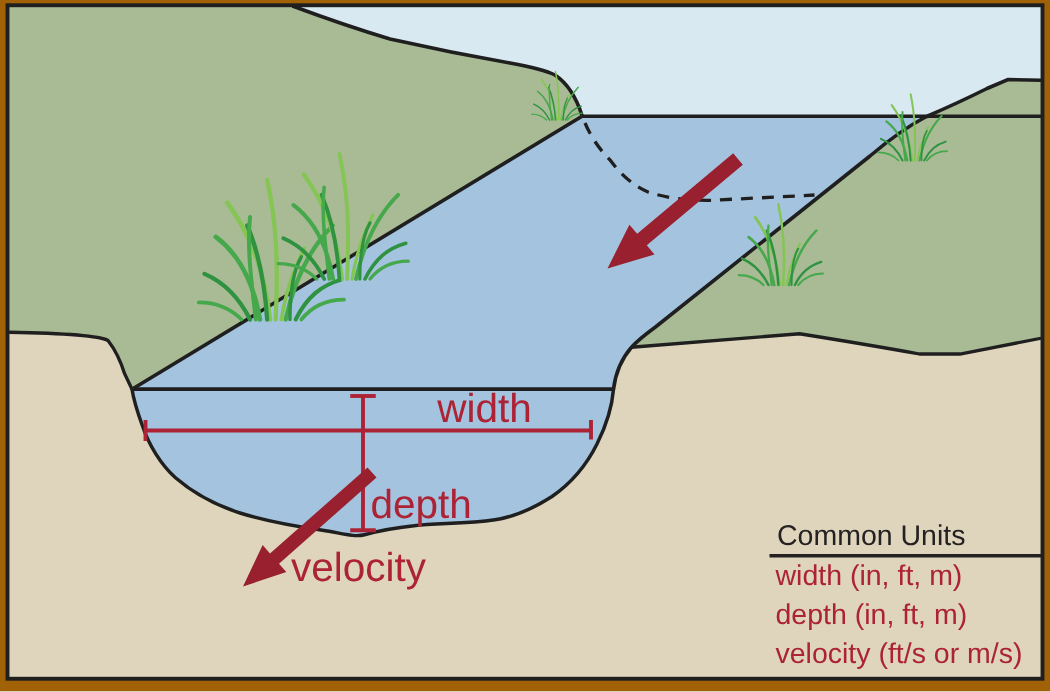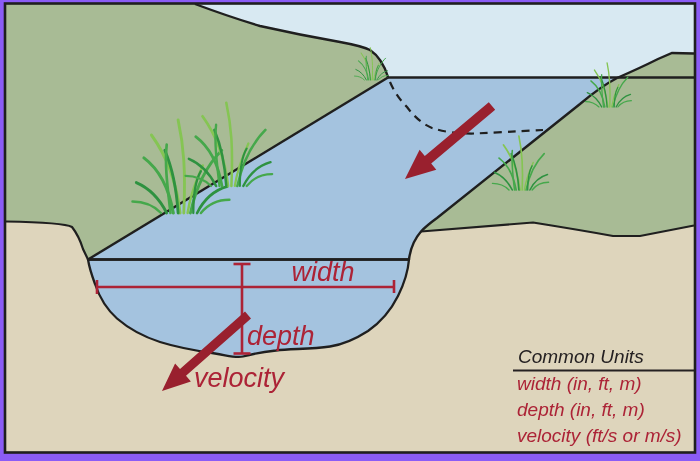--- a/index.html
+++ b/index.html
@@ -8,22 +8,21 @@
     background: #ffffff;
     width: 700px;
     height: 461px;
     overflow: hidden;
     font-family: "Liberation Sans", sans-serif;
   }
   .stage {
     position: relative;
     width: 700px;
     height: 461px;
-    background: #8b5cf6;
-    font-style: italic;
+    background: #a16207;
   }
   svg { display: block; }
   text { user-select: none; }
   .main-label {
     font-family: "Liberation Sans", sans-serif;
     font-size: 27px;
     fill: #ac2336;
   }
   .legend-title {
     font-family: "Liberation Sans", sans-serif;

